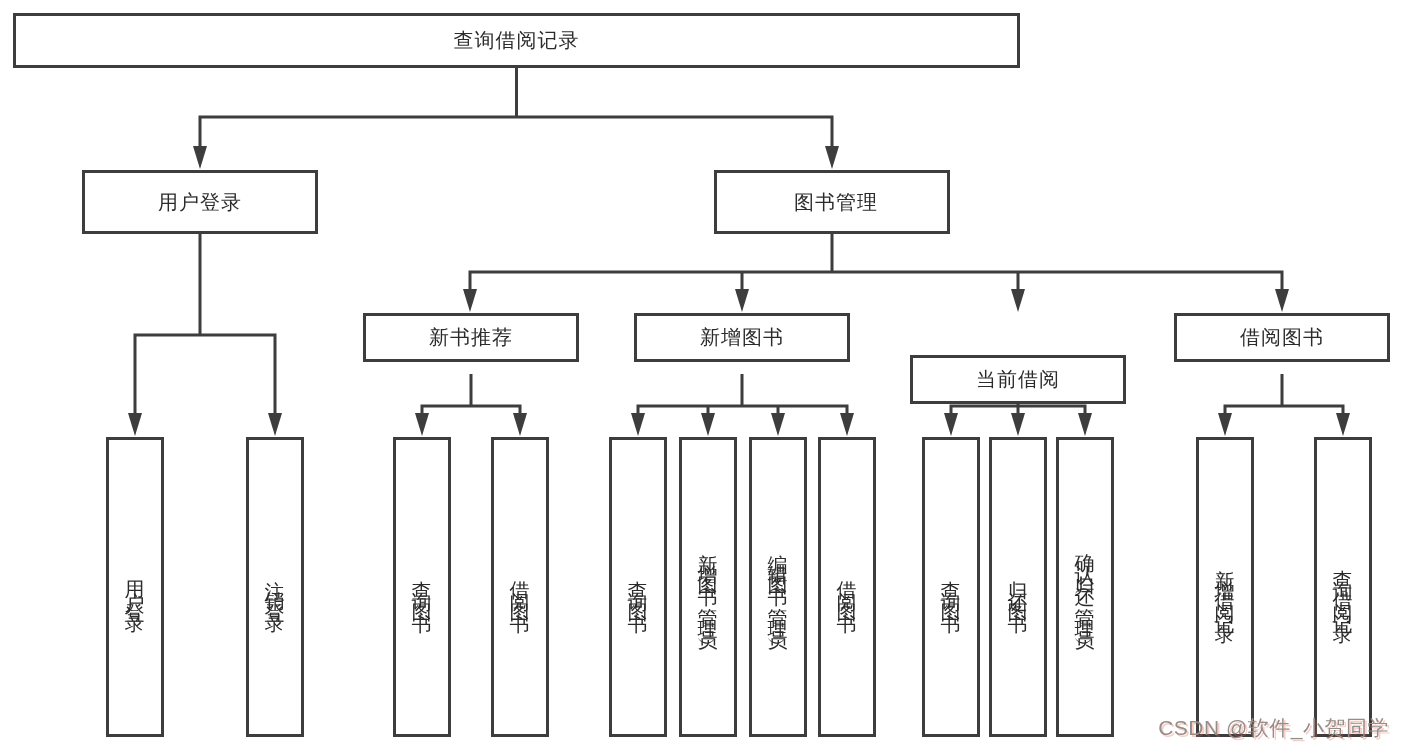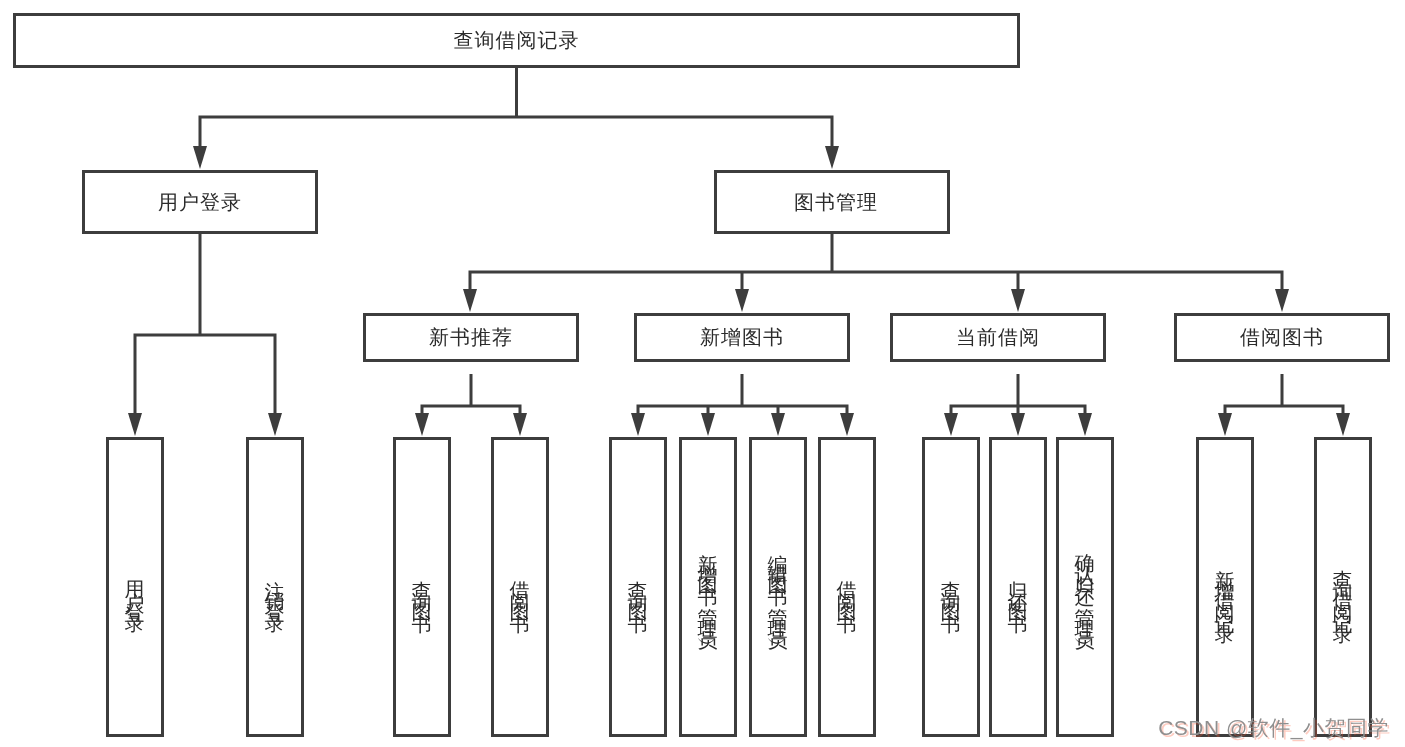--- a/index.html
+++ b/index.html
@@ -30,21 +30,21 @@
     justify-content:center;
     text-align:center;
   }
   .box-h{font-size:20px;letter-spacing:1px;}
   .box-root{left:13px;top:13px;width:1007px;height:55px;}
   .box-l2a{left:82px;top:170px;width:236px;height:64px;}
   .box-l2b{left:714px;top:170px;width:236px;height:64px;padding-left:8px;}
   .box-l3{top:313px;width:216px;height:49px;}
   .l3-0{left:363px;}
   .l3-1{left:634px;}
-  .l3-2{left:890px;}
+  .l3-2{left:910px;margin-top:42px;}
   .l3-3{left:1174px;}
   .box-v{
     top:437px;width:58px;height:300px;
     writing-mode:vertical-rl;
     font-size:20px;
     letter-spacing:11px;
     line-height:1;
     white-space:nowrap;
   }
   .v-0{left:106px;}  .v-1{left:246px;}

